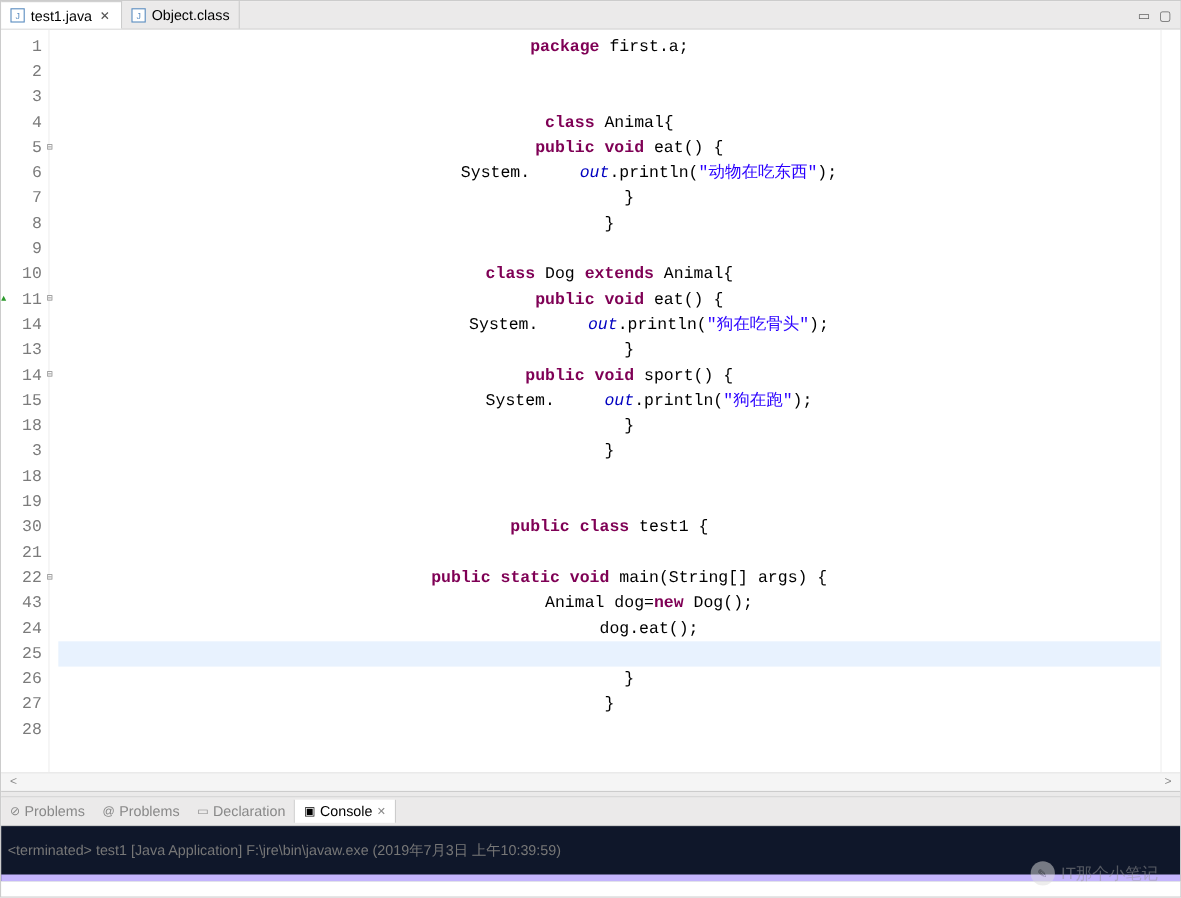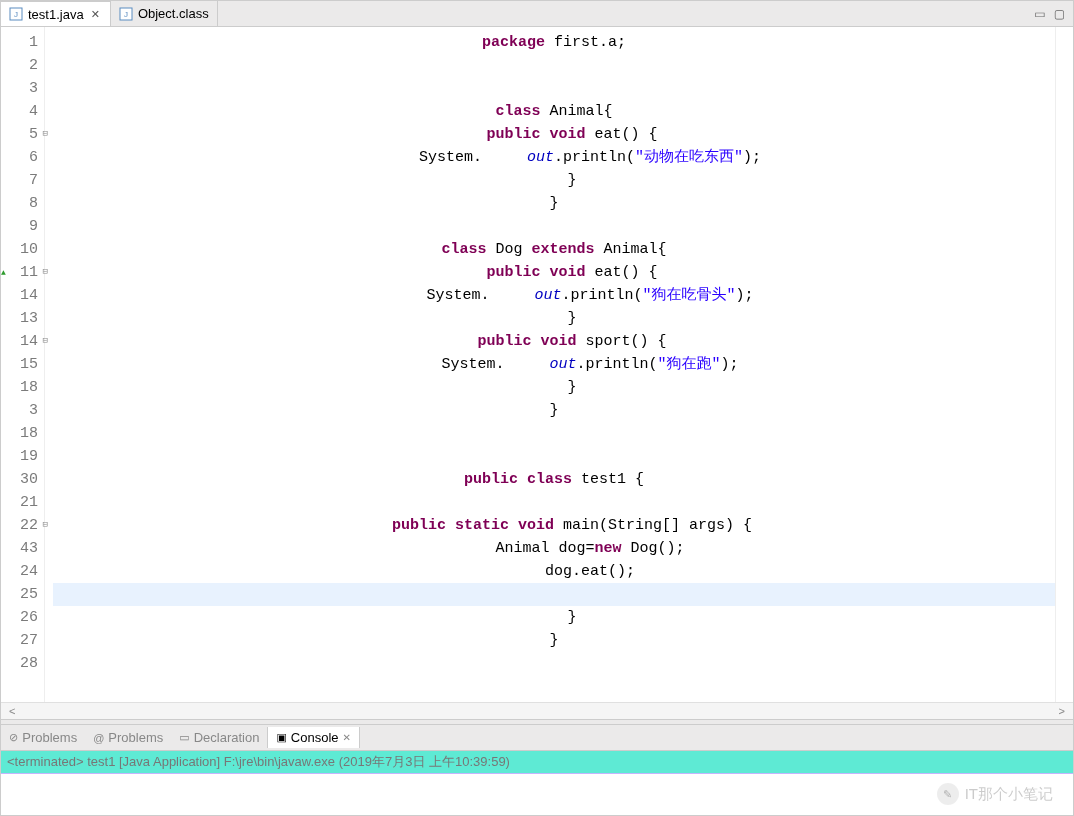--- a/index.html
+++ b/index.html
@@ -144,25 +144,25 @@
   color: #888;
   cursor: pointer;
 }
 .bottom-tab.active {
   background: #fff;
   color: #000;
   border-left: 1px solid #ccc;
   border-right: 1px solid #ccc;
 }
 .console-header {
-  padding: 2px 6px;
+  padding: 13px 6px;
   color: #777;
   font-size: 13px;
-  border-bottom: 1px solid #c4b5fd;
-  background: #5eead4;
+  border-bottom: 6px solid #c4b5fd;
+  background: #0f172a;
 }
 .console-output {
   padding: 2px 6px;
   font-size: 13px;
   background: #fff;
   flex: 1;
 }
 .watermark {
   position: absolute;
   right: 20px;

